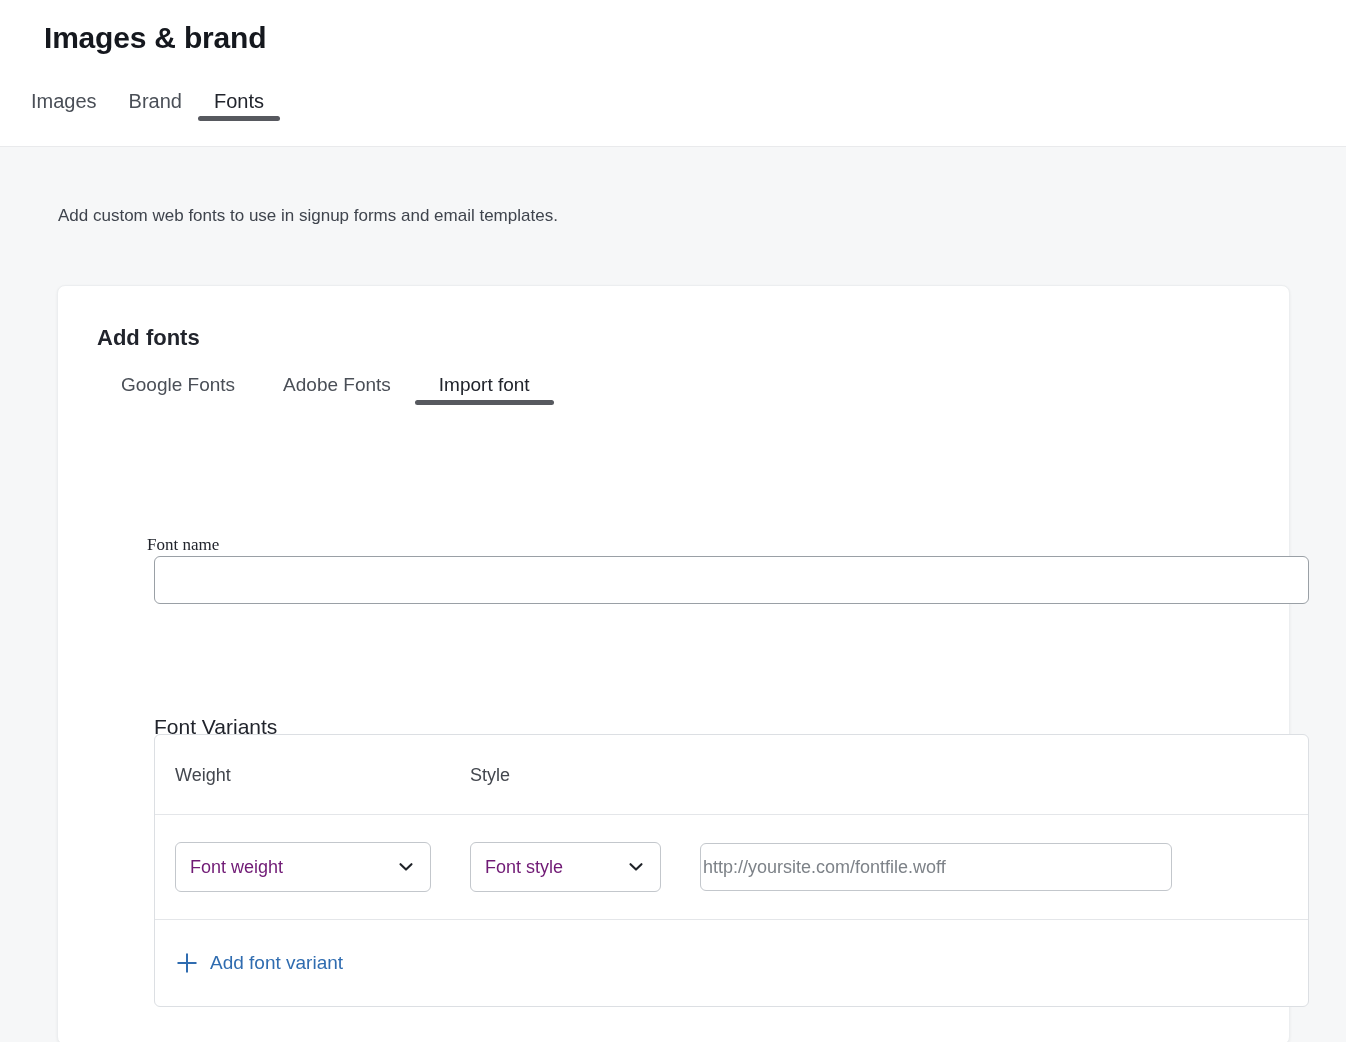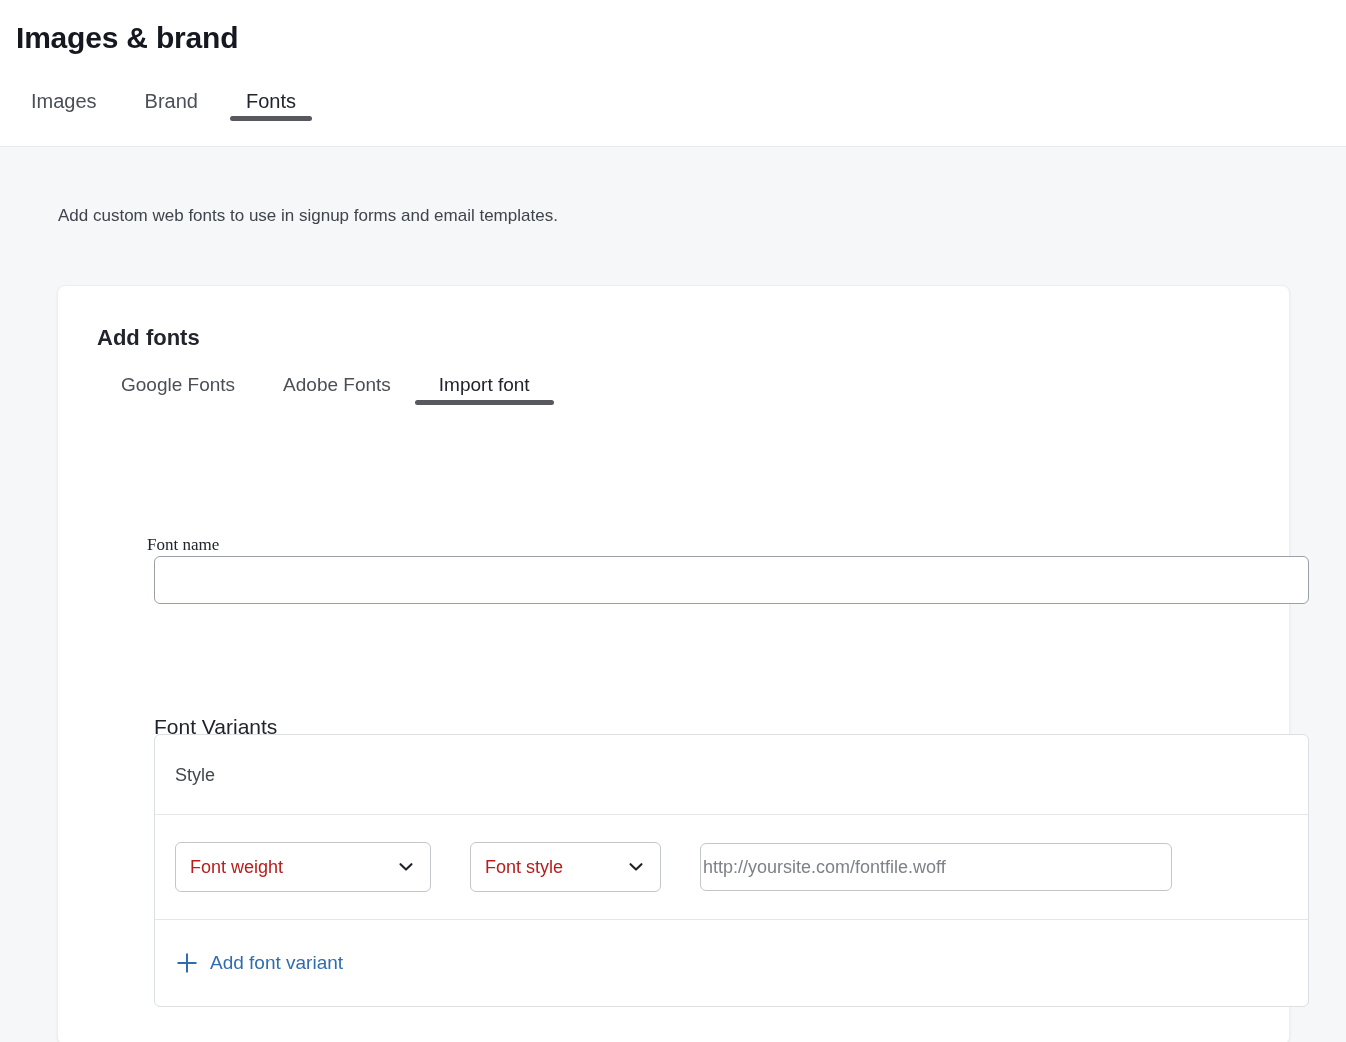--- a/index.html
+++ b/index.html
@@ -20,35 +20,35 @@
 
   
   .page-header {
     background: #ffffff;
     height: 147px;
     border-bottom: 1px solid #e9eaec;
     position: relative;
   }
   .page-title {
     position: absolute;
-    left: 16px;
+    left: 44px;
     top: 18px;
     font-size: 30px;
     font-weight: 700;
     letter-spacing: -0.2px;
     color: #15181e;
     line-height: 40px;
   }
   .header-tabs {
     position: absolute;
     left: 31px;
     top: 88px;
     display: flex;
     align-items: flex-start;
-    gap: 16px;
+    gap: 0px;
   }
   .header-tab {
     position: relative;
     font-size: 20px;
     line-height: 26px;
     color: #4a4f57;
     padding: 0 16px 30px 16px;
     cursor: pointer;
     white-space: nowrap;
   }
@@ -242,21 +242,21 @@
     display: flex;
     align-items: center;
     padding: 0 14px;
     cursor: pointer;
   }
   #weight-select { width: 256px; }
   #style-select  { width: 191px; }
   .select-value {
     flex: 1;
     font-size: 18px;
-    color: #b91c1c;
+    color: #701a75;
     line-height: 24px;
   }
   .chevron {
     width: 20px;
     height: 20px;
     flex: none;
     margin-left: 8px;
   }
   .chevron svg { display: block; }
 
@@ -341,20 +341,21 @@
 
 
     <div class="field-label" id="font-name-label">Font name</div>
     <input class="text-input" type="text" id="font-name-input" value="" placeholder="" style="">
 
     <div class="field-label" id="font-variants-label">Font Variants</div>
 
     <div class="variants-table">
 
       <div class="variants-head">
+        <div class="th col-weight">Weight</div>
         <div class="th col-style">Style</div>
       </div>
 
       <div class="variants-row">
         <div class="col-weight">
           <div class="select-wrap">
             <div class="select-box" id="weight-select">
               <span class="select-value">Font weight</span>
               <span class="chevron">
                 <svg width="20" height="20" viewBox="0 0 20 20" fill="none" xmlns="http://www.w3.org/2000/svg">

